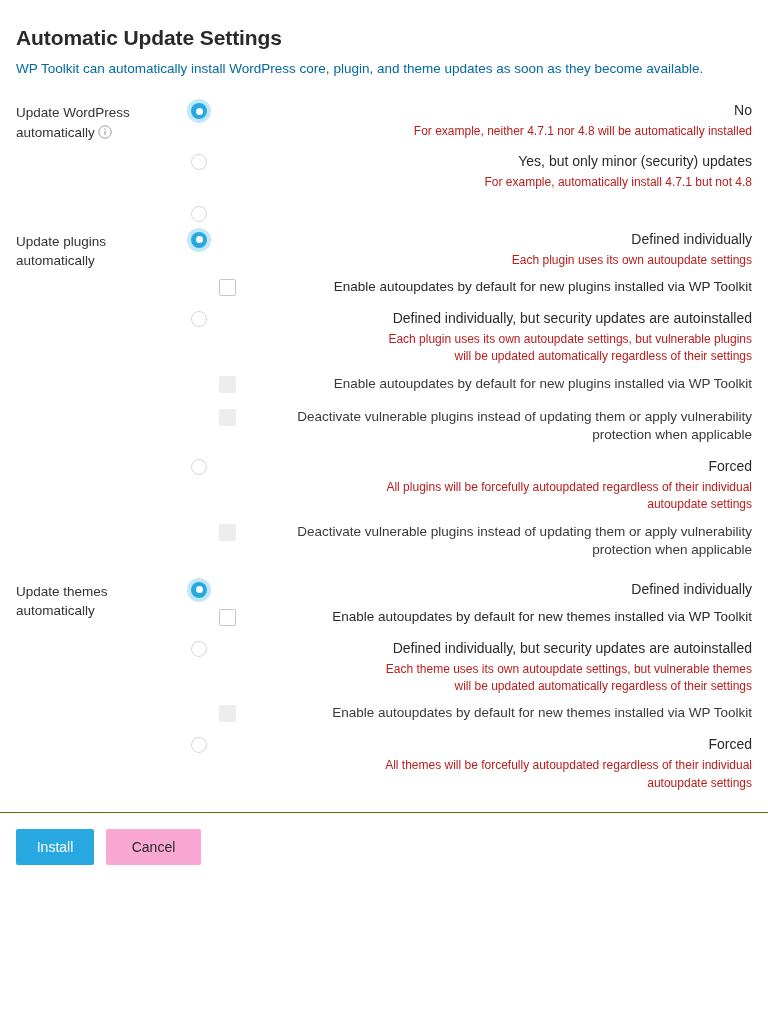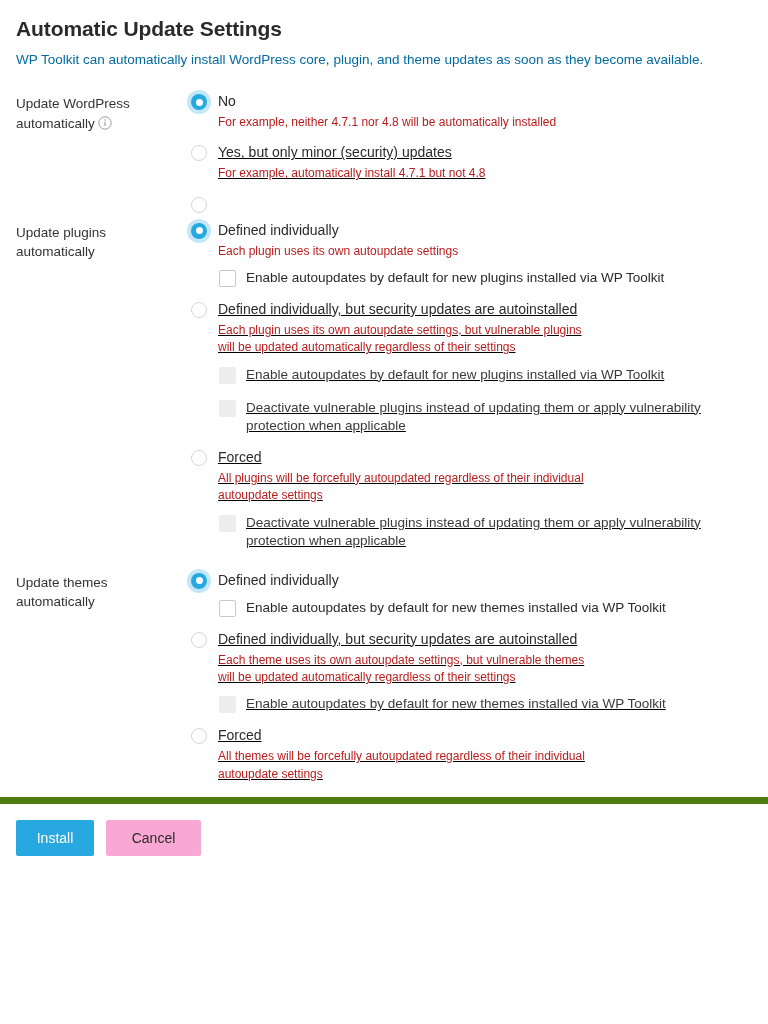--- a/index.html
+++ b/index.html
@@ -8,20 +8,21 @@
     width: 768px; height: 1024px;
     background: #ffffff;
     font-family: "Liberation Sans", sans-serif;
     -webkit-font-smoothing: antialiased;
   }
   .page {
     position: relative;
     width: 768px; height: 872px;
     background: #fff;
     overflow: hidden;
+    margin-top: 9px;
   }
 
   .header { padding: 16px 16px 0 16px; }
   .page-title {
     font-size: 21px;
     font-weight: bold;
     color: #2a2a2a;
     letter-spacing: -0.1px;
     margin: 0 0 10px 0;
     line-height: 1.2;
@@ -45,25 +46,25 @@
     font-size: 13.5px;
     color: #333;
     line-height: 1.45;
     padding-top: 2px;
   }
   .field-label .info-icon {
     display: inline-block;
     vertical-align: -2px;
     margin-left: 3px;
   }
-  .field-control { flex: 1 1 auto; min-width: 0; }
+  .field-control { flex: 1 1 auto; min-width: 0; text-align: right; }
 
   
   .opt { position: relative; padding-left: 30px; }
-  .opt + .opt { margin-top: 12px; text-decoration: underline; }
+  .opt + .opt { margin-top: 12px; }
 
   .radio {
     position: absolute;
     left: 3px; top: 2px;
     width: 16px; height: 16px;
     border-radius: 50%;
     background: #fff;
     border: 1px solid #d6d6d6;
   }
   .radio.checked {
@@ -123,21 +124,21 @@
   .cb-label.dim { color: #3a3a3a; }
 
   .group-gap { height: 26px; }
   .group-gap-sm { height: 20px; }
 
   
   .footer {
     position: absolute;
     left: 0; right: 0; bottom: 0;
     padding: 16px;
-    border-top: 7px solid #4d7c0f;
+    border-top: 1px solid #4d7c0f;
     display: flex;
     gap: 12px;
   }
   .btn {
     font-family: "Liberation Sans", sans-serif;
     font-size: 14px;
     border: none;
     border-radius: 2px;
     padding: 10px 20px;
     cursor: pointer;

